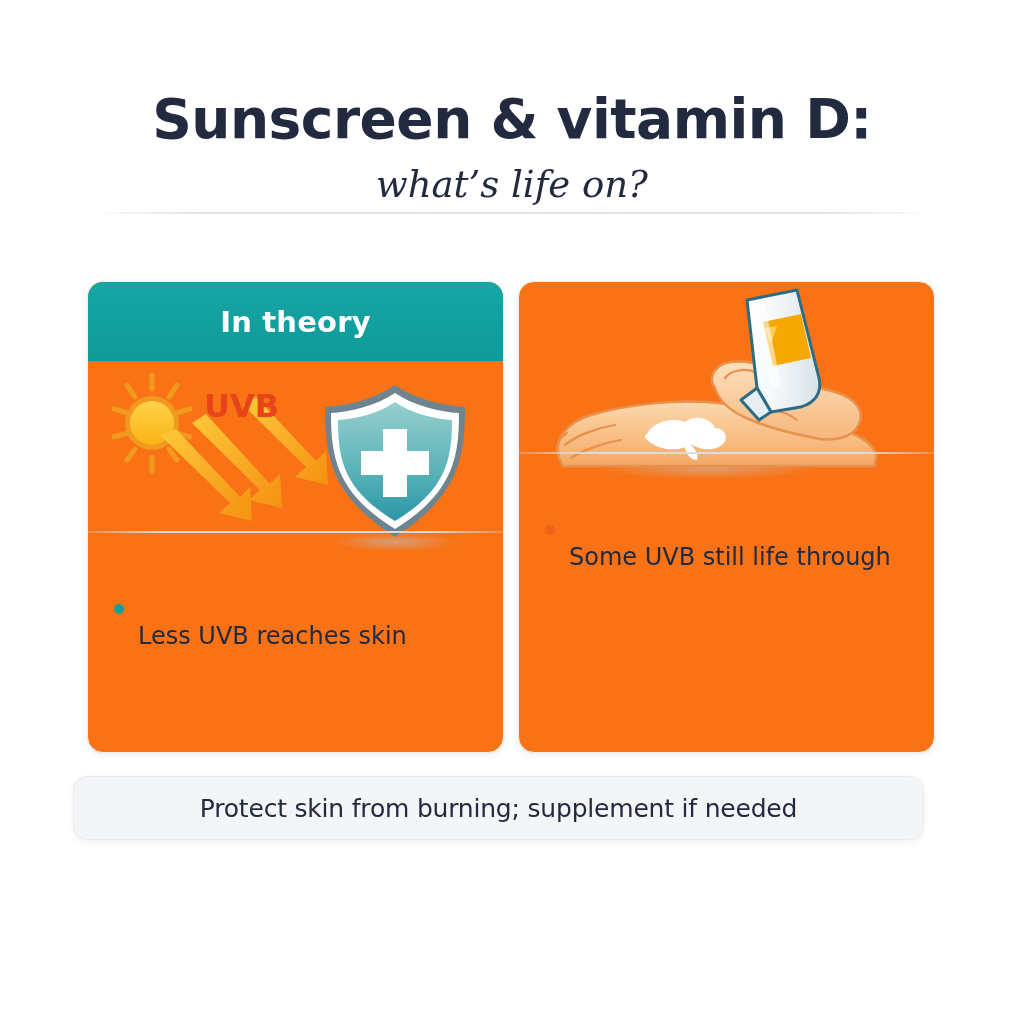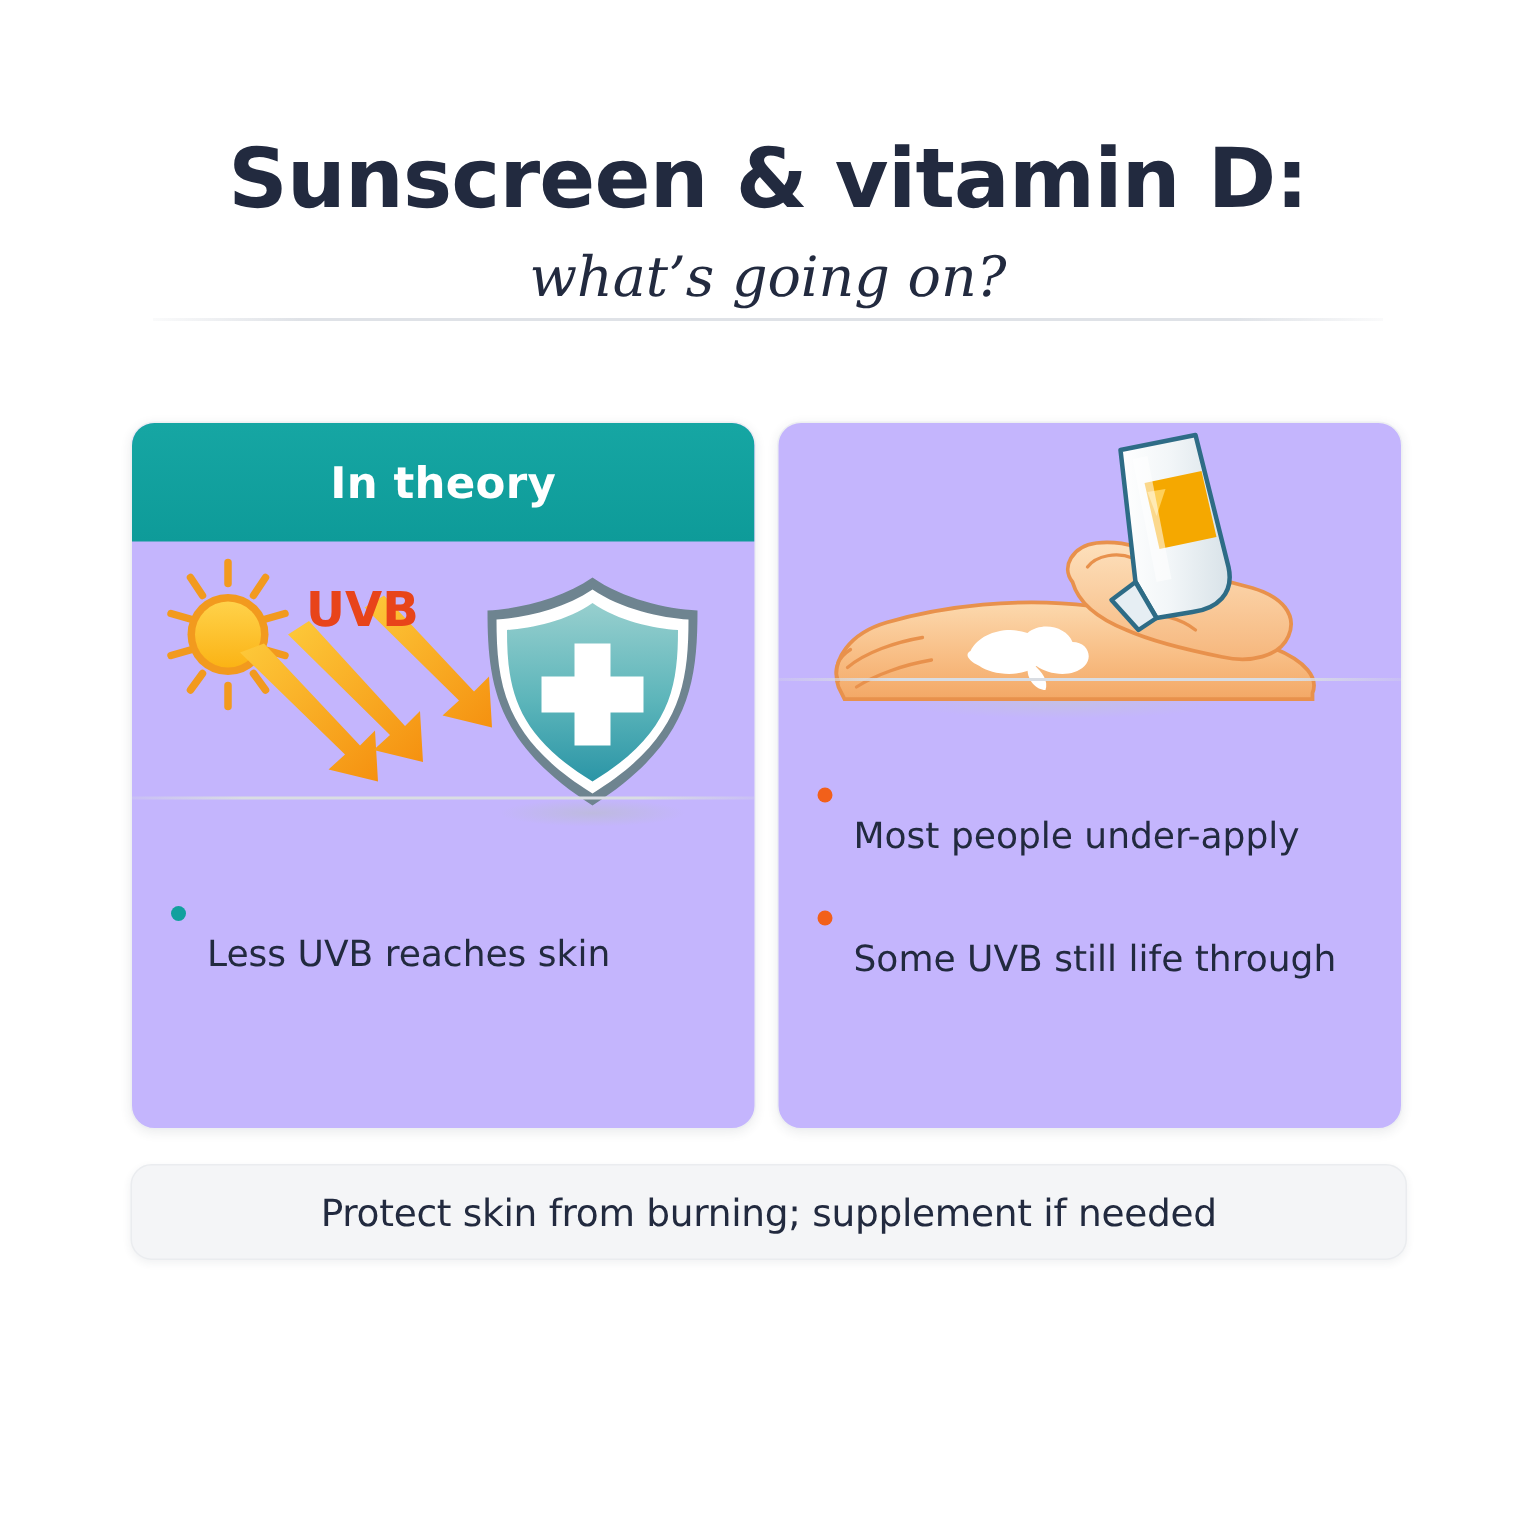--- a/index.html
+++ b/index.html
@@ -57,21 +57,21 @@
     left: 87px;
     top: 281px;
     width: 851px;
     height: 470px;
     display: flex;
     gap: 14px;
   }
   .card {
     width: 415px;
     height: 470px;
-    background: #c4b5fd;
+    background: #f97316;
     border-radius: 16px;
     border: 1px solid #EDEFF2;
     box-shadow: 0 2px 7px rgba(40,50,70,0.09);
     overflow: hidden;
     position: relative;
     display: flex;
     flex-direction: column;
   }
   .card-header {
     height: 79px;
@@ -130,21 +130,21 @@
     font-family: "DejaVu Sans", sans-serif;
     font-size: 24px;
     line-height: 1.32;
     color: #222A3F;
     margin-top: 28px;
   }
 
   
   .footer-banner {
     position: absolute;
-    left: 87px;
+    left: 73px;
     top: 776px;
     width: 849px;
     height: 62px;
     background: #F4F5F7;
     border: 1px solid #EAECEF;
     border-radius: 14px;
     box-shadow: 0 2px 6px rgba(40,50,70,0.07);
     display: flex;
     align-items: center;
     justify-content: center;
@@ -164,21 +164,21 @@
     width: 415px;
     height: 210px;
     display: block;
   }
 </style>
 </head>
 <body>
 
 <div class="title-block">
   <span class="title-main">Sunscreen &amp; vitamin D:</span>
-  <span class="title-sub">what’s going on?</span>
+  <span class="title-sub">what’s life on?</span>
 </div>
 <div class="title-rule"></div>
 
 <div class="cards">
 
   <div class="card">
     <div class="card-header theory">In theory</div>
 
     <div class="card-illus">
       <svg class="illus-svg" viewBox="0 0 415 210" xmlns="http://www.w3.org/2000/svg">
@@ -313,24 +313,20 @@
 
           <path d="M236 24 L 246 22 L 262 104 L 252 106 Z" fill="#FFFFFF" opacity="0.55"></path>
         </g>
       </svg>
       <div class="illus-rule"></div>
     </div>
 
     <div class="bullets">
       <div class="bullet">
         <span class="bullet-dot dot-orange"></span>
-        <span class="bullet-text">Most people under-apply</span>
-      </div>
-      <div class="bullet">
-        <span class="bullet-dot dot-orange"></span>
         <span class="bullet-text">Some UVB still life through</span>
       </div>
     </div>
   </div>
 </div>
 
 <div class="footer-banner">
   <span class="footer-text">Protect skin from burning; supplement if needed</span>
 </div>
 

